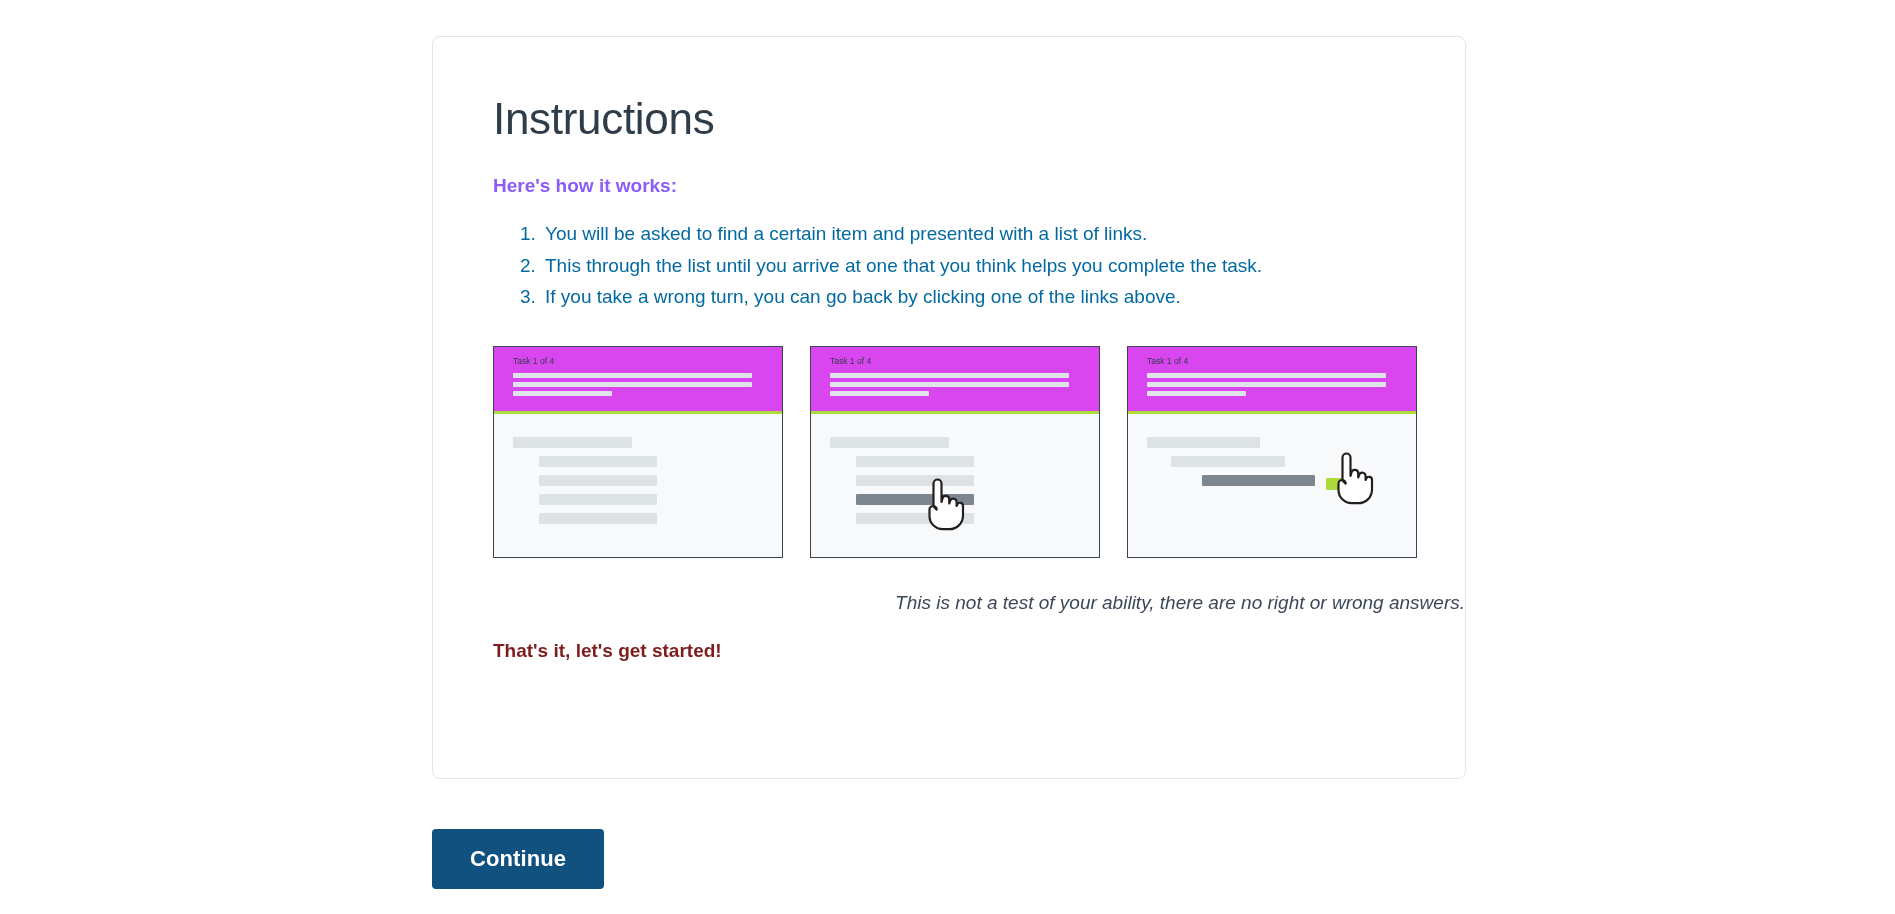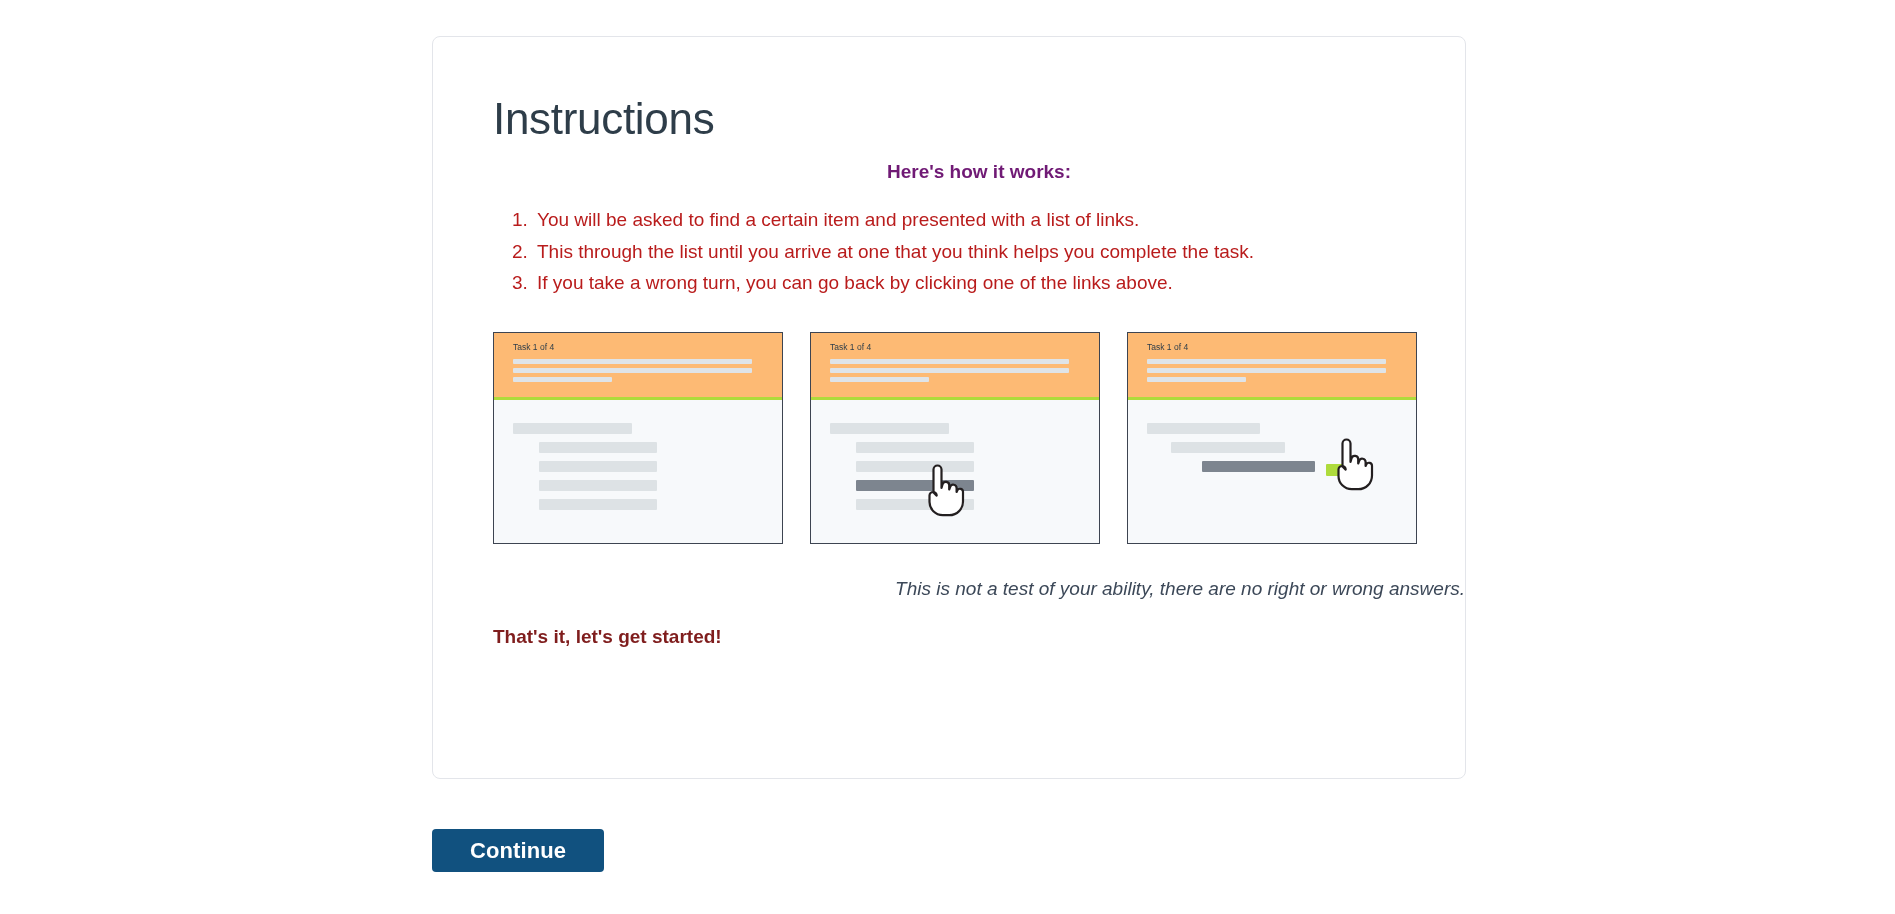--- a/index.html
+++ b/index.html
@@ -38,37 +38,36 @@
   .panel-inner {
     padding: 58px 0 0 60px;
   }
 
   .page-title {
     font-size: 44px;
     font-weight: 400;
     line-height: 1.1;
     letter-spacing: -0.3px;
     color: #2e3d49;
-    margin: 0 0 18px 0;
+    margin: 0 0 32px 0;
   }
 
   .lede {
     font-size: 19px;
     font-weight: bold;
-    color: #701a75;
+    color: #8b5cf6;
     margin: 0 0 22px 0;
-    text-align: center;
   }
 
   ol.steps {
-    margin: 8px;
+    margin: 16px;
     padding: 0 0 0 32px;
     font-size: 19px;
     line-height: 1.55;
-    color: #b91c1c;
+    color: #0369a1;
     max-width: 900px;
   }
   ol.steps li {
     margin-bottom: 2px;
     padding-left: 4px;
   }
 
   
   .cards {
     display: flex;
@@ -82,21 +81,21 @@
     height: 212px;
     border: 1px solid #3d4451;
     background: #f7f9fb;
     box-sizing: border-box;
     overflow: hidden;
   }
 
   .mock-head {
     position: relative;
     height: 64px;
-    background: #fdba74;
+    background: #d946ef;
     padding: 10px 12px 0 19px;
     box-sizing: border-box;
   }
 
   .mock-task-label {
     font-size: 8.5px;
     color: #2e3d49;
     line-height: 1;
     margin-bottom: 8px;
     font-family: "Liberation Sans", sans-serif;
@@ -178,21 +177,21 @@
     color: #7f1d1d;
     margin: 26px 0 0 0;
   }
 
   
   .continue-btn {
     position: absolute;
     left: 432px;
     top: 829px;
     width: 172px;
-    height: 43px;
+    height: 60px;
     background: #11517f;
     color: #ffffff;
     border: none;
     border-radius: 4px;
     font-family: "Liberation Sans", sans-serif;
     font-size: 22px;
     font-weight: bold;
     cursor: pointer;
     letter-spacing: 0.1px;
   }

